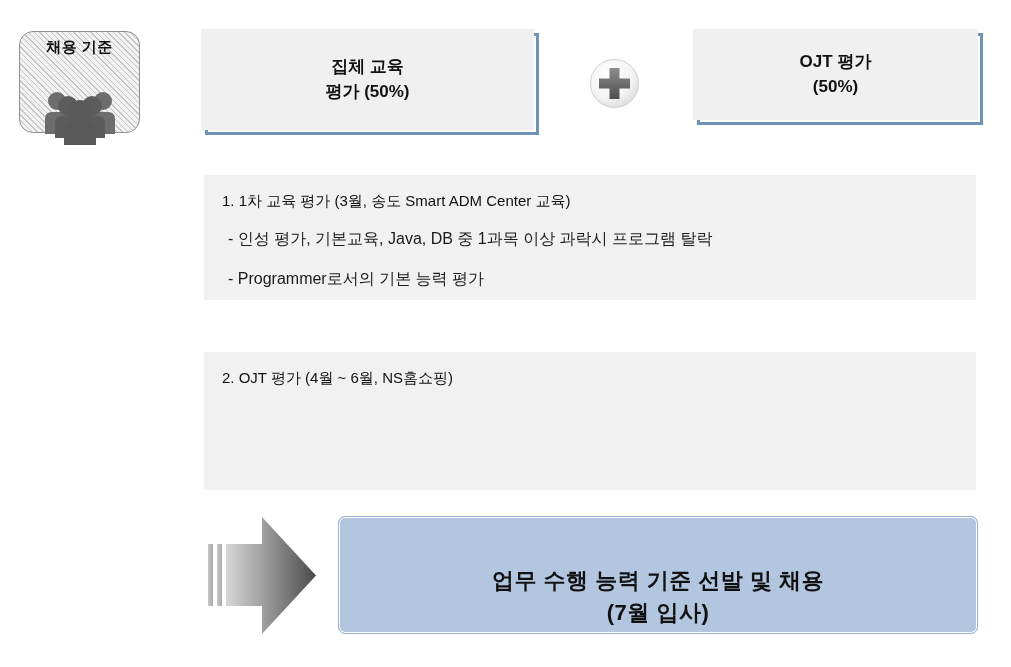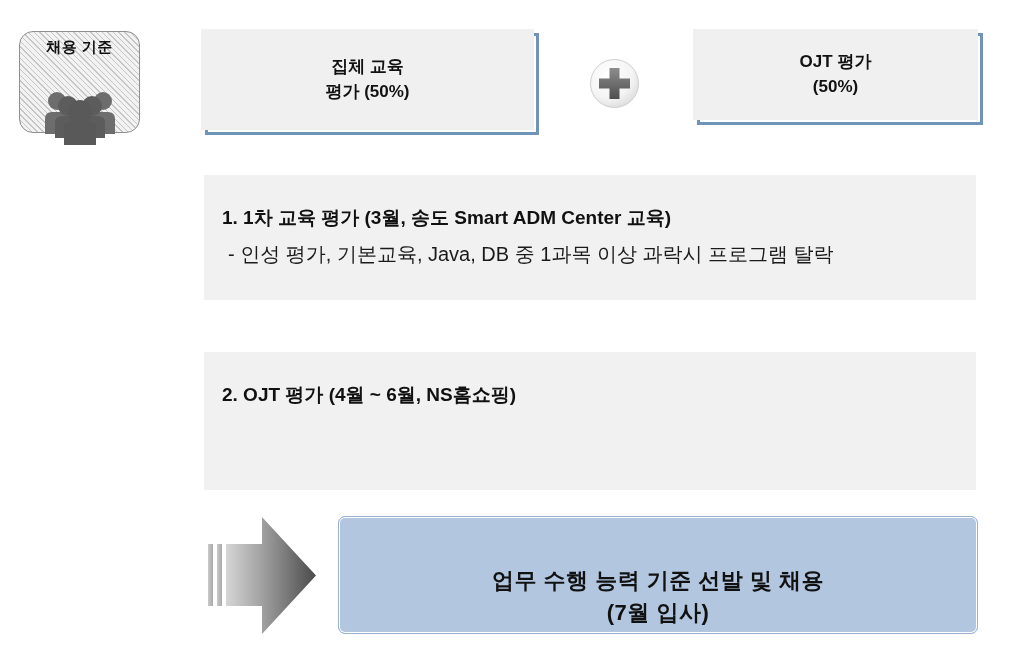--- a/index.html
+++ b/index.html
@@ -110,31 +110,31 @@
     left: 204px;
     width: 772px;
     background: #f1f1f1;
     box-sizing: border-box;
     padding: 12px 18px 14px 18px;
   }
   #panel-1 { top: 175px; height: 125px; }
   #panel-2 { top: 352px; height: 138px; }
 
   .panel-title {
-    font-size: 19px;
-    font-weight: bold;
+    font-size: 15px;
+    font-weight: normal;
     color: #111111;
     line-height: 1.35;
-    margin: 18px 0 6px 0;
+    margin: 4px 0 6px 0;
   }
   .panel-line {
-    font-size: 20px;
+    font-size: 16px;
     color: #1a1a1a;
     line-height: 1.5;
-    margin: 8px 0 2px 6px;
+    margin: 16px 0 2px 6px;
     white-space: pre-line;
   }
 
   
   .arrow-wrap {
     position: absolute;
     left: 204px;
     top: 515px;
     width: 120px;
     height: 122px;
@@ -231,20 +231,21 @@
         </linearGradient>
       </defs>
       <circle cx="25.5" cy="25.5" r="24" fill="url(#circGrad)" stroke="#cfcfcf" stroke-width="1"></circle>
       <path d="M20.5 10 H30.5 V20.5 H41 V30.5 H30.5 V41 H20.5 V30.5 H10 V20.5 H20.5 Z" fill="url(#plusGrad)"></path>
     </svg>
   </div>
 
   <div class="panel" id="panel-1">
     <div class="panel-title">1. 1차 교육 평가 (3월, 송도 Smart ADM Center 교육)</div>
     <div class="panel-line">- 인성 평가, 기본교육, Java, DB 중 1과목 이상 과락시 프로그램 탈락</div>
+    <div class="panel-line">- Programmer로서의 기본 능력 평가</div>
   </div>
 
   <div class="panel" id="panel-2">
     <div class="panel-title">2. OJT 평가 (4월 ~ 6월, NS홈쇼핑)</div>
   </div>
 
   <div class="arrow-wrap">
     <svg width="120" height="122" viewBox="0 0 120 122" xmlns="http://www.w3.org/2000/svg">
       <defs>
         <linearGradient id="arrowGrad" x1="0" y1="0" x2="1" y2="0">

